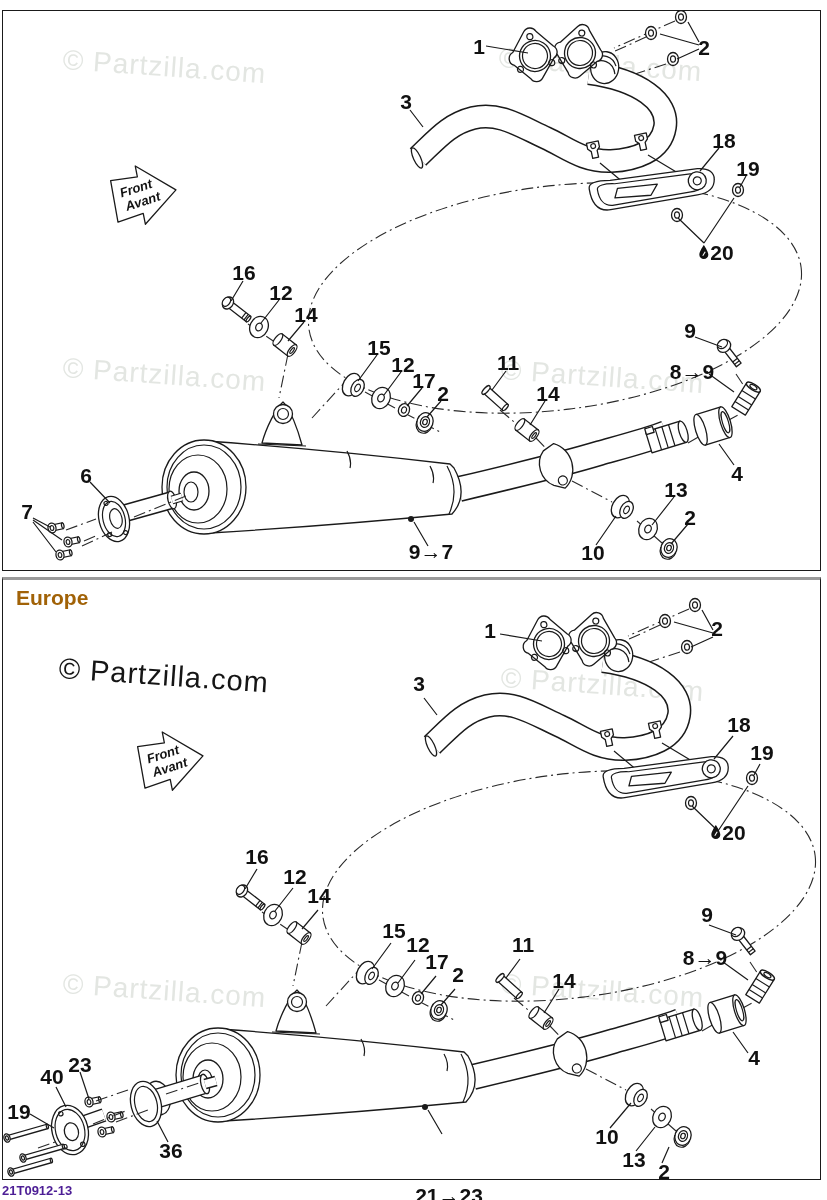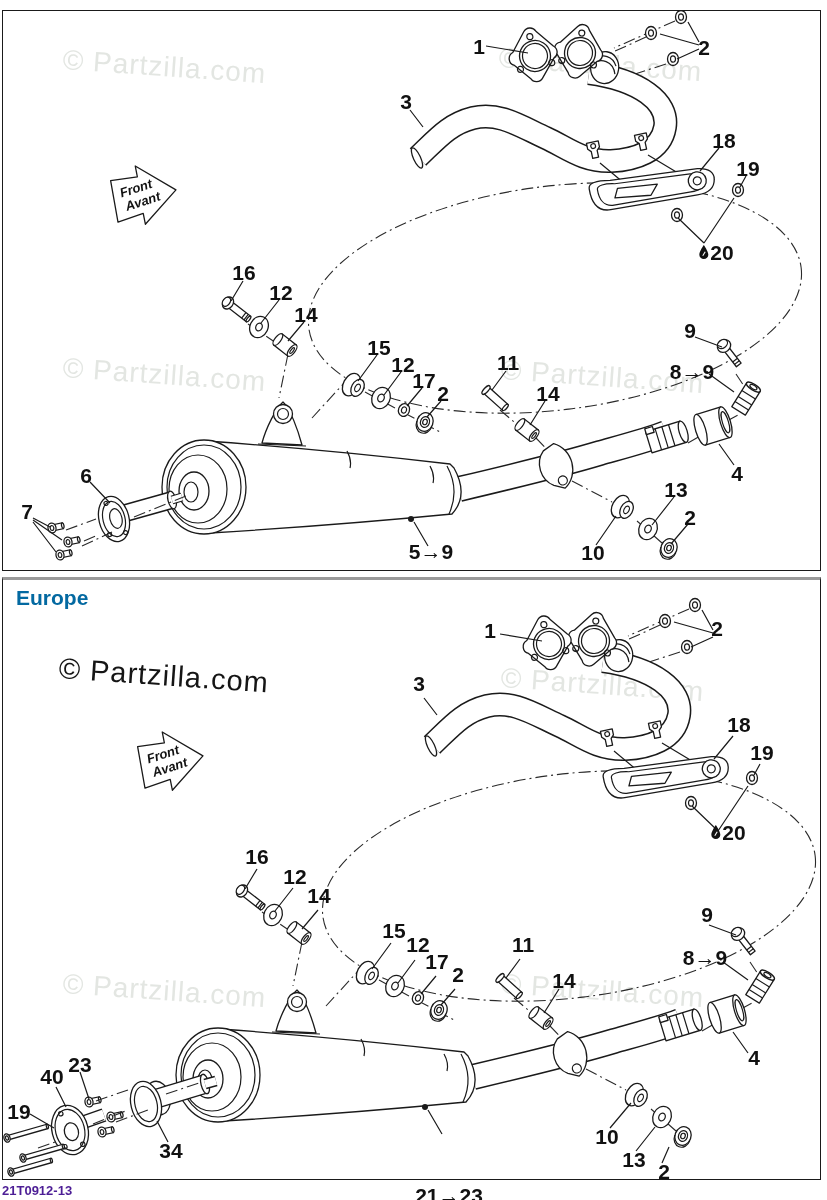--- a/index.html
+++ b/index.html
@@ -1,21 +1,21 @@
 <!DOCTYPE html>
 <html><head>
 <meta charset="utf-8">
 <style>
   html,body{margin:0;padding:0;background:#fff;}
   .page{position:relative;width:827px;height:1200px;background:#fff;overflow:hidden;
         font-family:"Liberation Sans",sans-serif;}
   .panel{position:absolute;left:2px;width:819px;box-sizing:border-box;border:1px solid #1a1a1a;background:transparent;}
   .panel-main{top:10px;height:561px;}
   .panel-europe{top:577px;height:603px;border-top:3px solid #9a9a9a;}
-  .panel-title{position:absolute;left:16px;top:586px;font-size:21px;font-weight:bold;color:#0369a1;z-index:5;}
+  .panel-title{position:absolute;left:16px;top:586px;font-size:21px;font-weight:bold;color:#a16207;z-index:5;}
   .part-code{position:absolute;left:2px;top:1183px;font-size:13px;font-weight:bold;color:#4c1d95;z-index:5;}
   .wm-layer{position:absolute;inset:0;z-index:0;}
   .watermark{position:absolute;font-size:28px;color:#e3e6e2;white-space:nowrap;
              transform:rotate(4deg);transform-origin:left top;letter-spacing:1px;}
   .copyright{position:absolute;left:60px;top:652px;font-size:29px;color:#151515;white-space:nowrap;
              transform:rotate(4deg);transform-origin:left top;letter-spacing:1px;z-index:2;}
   svg.art{position:absolute;z-index:1;}
   #art-main{left:3px;top:11px;}
   #art-europe{left:3px;top:580px;}
   .callout-layer{position:absolute;inset:0;z-index:3;pointer-events:none;}
@@ -317,21 +317,21 @@
       <span class="callout" style="left: 424px; top: 380px;">17</span>
       <span class="callout" style="left: 443px; top: 393px;">2</span>
       <span class="callout" style="left: 508px; top: 362px;">11</span>
       <span class="callout" style="left: 548px; top: 393px;">14</span>
       <span class="callout" style="left: 690px; top: 330px;">9</span>
       <span class="callout" style="left: 692px; top: 371px;">8→9</span>
       <span class="callout" style="left: 737px; top: 473px;">4</span>
       <span class="callout" style="left: 676px; top: 489px;">13</span>
       <span class="callout" style="left: 690px; top: 517px;">2</span>
       <span class="callout" style="left: 593px; top: 552px;">10</span>
-      <span class="callout" style="left: 431px; top: 551px;">5→9</span>
+      <span class="callout" style="left: 431px; top: 551px;">9→7</span>
       <span class="callout" style="left: 86px; top: 475px;">6</span>
       <span class="callout" style="left: 27px; top: 511px;">7</span>
       <span class="callout" style="left: 490px; top: 630px;">1</span>
       <span class="callout" style="left: 717px; top: 628px;">2</span>
       <span class="callout" style="left: 419px; top: 683px;">3</span>
       <span class="callout" style="left: 739px; top: 724px;">18</span>
       <span class="callout" style="left: 762px; top: 752px;">19</span>
       <span class="callout" style="left: 728px; top: 832px;"><svg width="11" height="15" viewBox="0 0 10 14">
           <use href="#droplet"></use>
         </svg>20</span>
@@ -344,18 +344,18 @@
       <span class="callout" style="left: 458px; top: 974px;">2</span>
       <span class="callout" style="left: 523px; top: 944px;">11</span>
       <span class="callout" style="left: 564px; top: 980px;">14</span>
       <span class="callout" style="left: 707px; top: 914px;">9</span>
       <span class="callout" style="left: 705px; top: 957px;">8→9</span>
       <span class="callout" style="left: 754px; top: 1057px;">4</span>
       <span class="callout" style="left: 607px; top: 1136px;">10</span>
       <span class="callout" style="left: 634px; top: 1159px;">13</span>
       <span class="callout" style="left: 664px; top: 1171px;">2</span>
       <span class="callout" style="left: 449px; top: 1147px; margin-top: 48px;">21→23</span>
-      <span class="callout" style="left: 171px; top: 1150px;">34</span>
+      <span class="callout" style="left: 171px; top: 1150px;">36</span>
       <span class="callout" style="left: 80px; top: 1064px;">23</span>
       <span class="callout" style="left: 52px; top: 1076px;">40</span>
       <span class="callout" style="left: 19px; top: 1111px;">19</span>
     </div>
 </div>
 
 </body></html>

